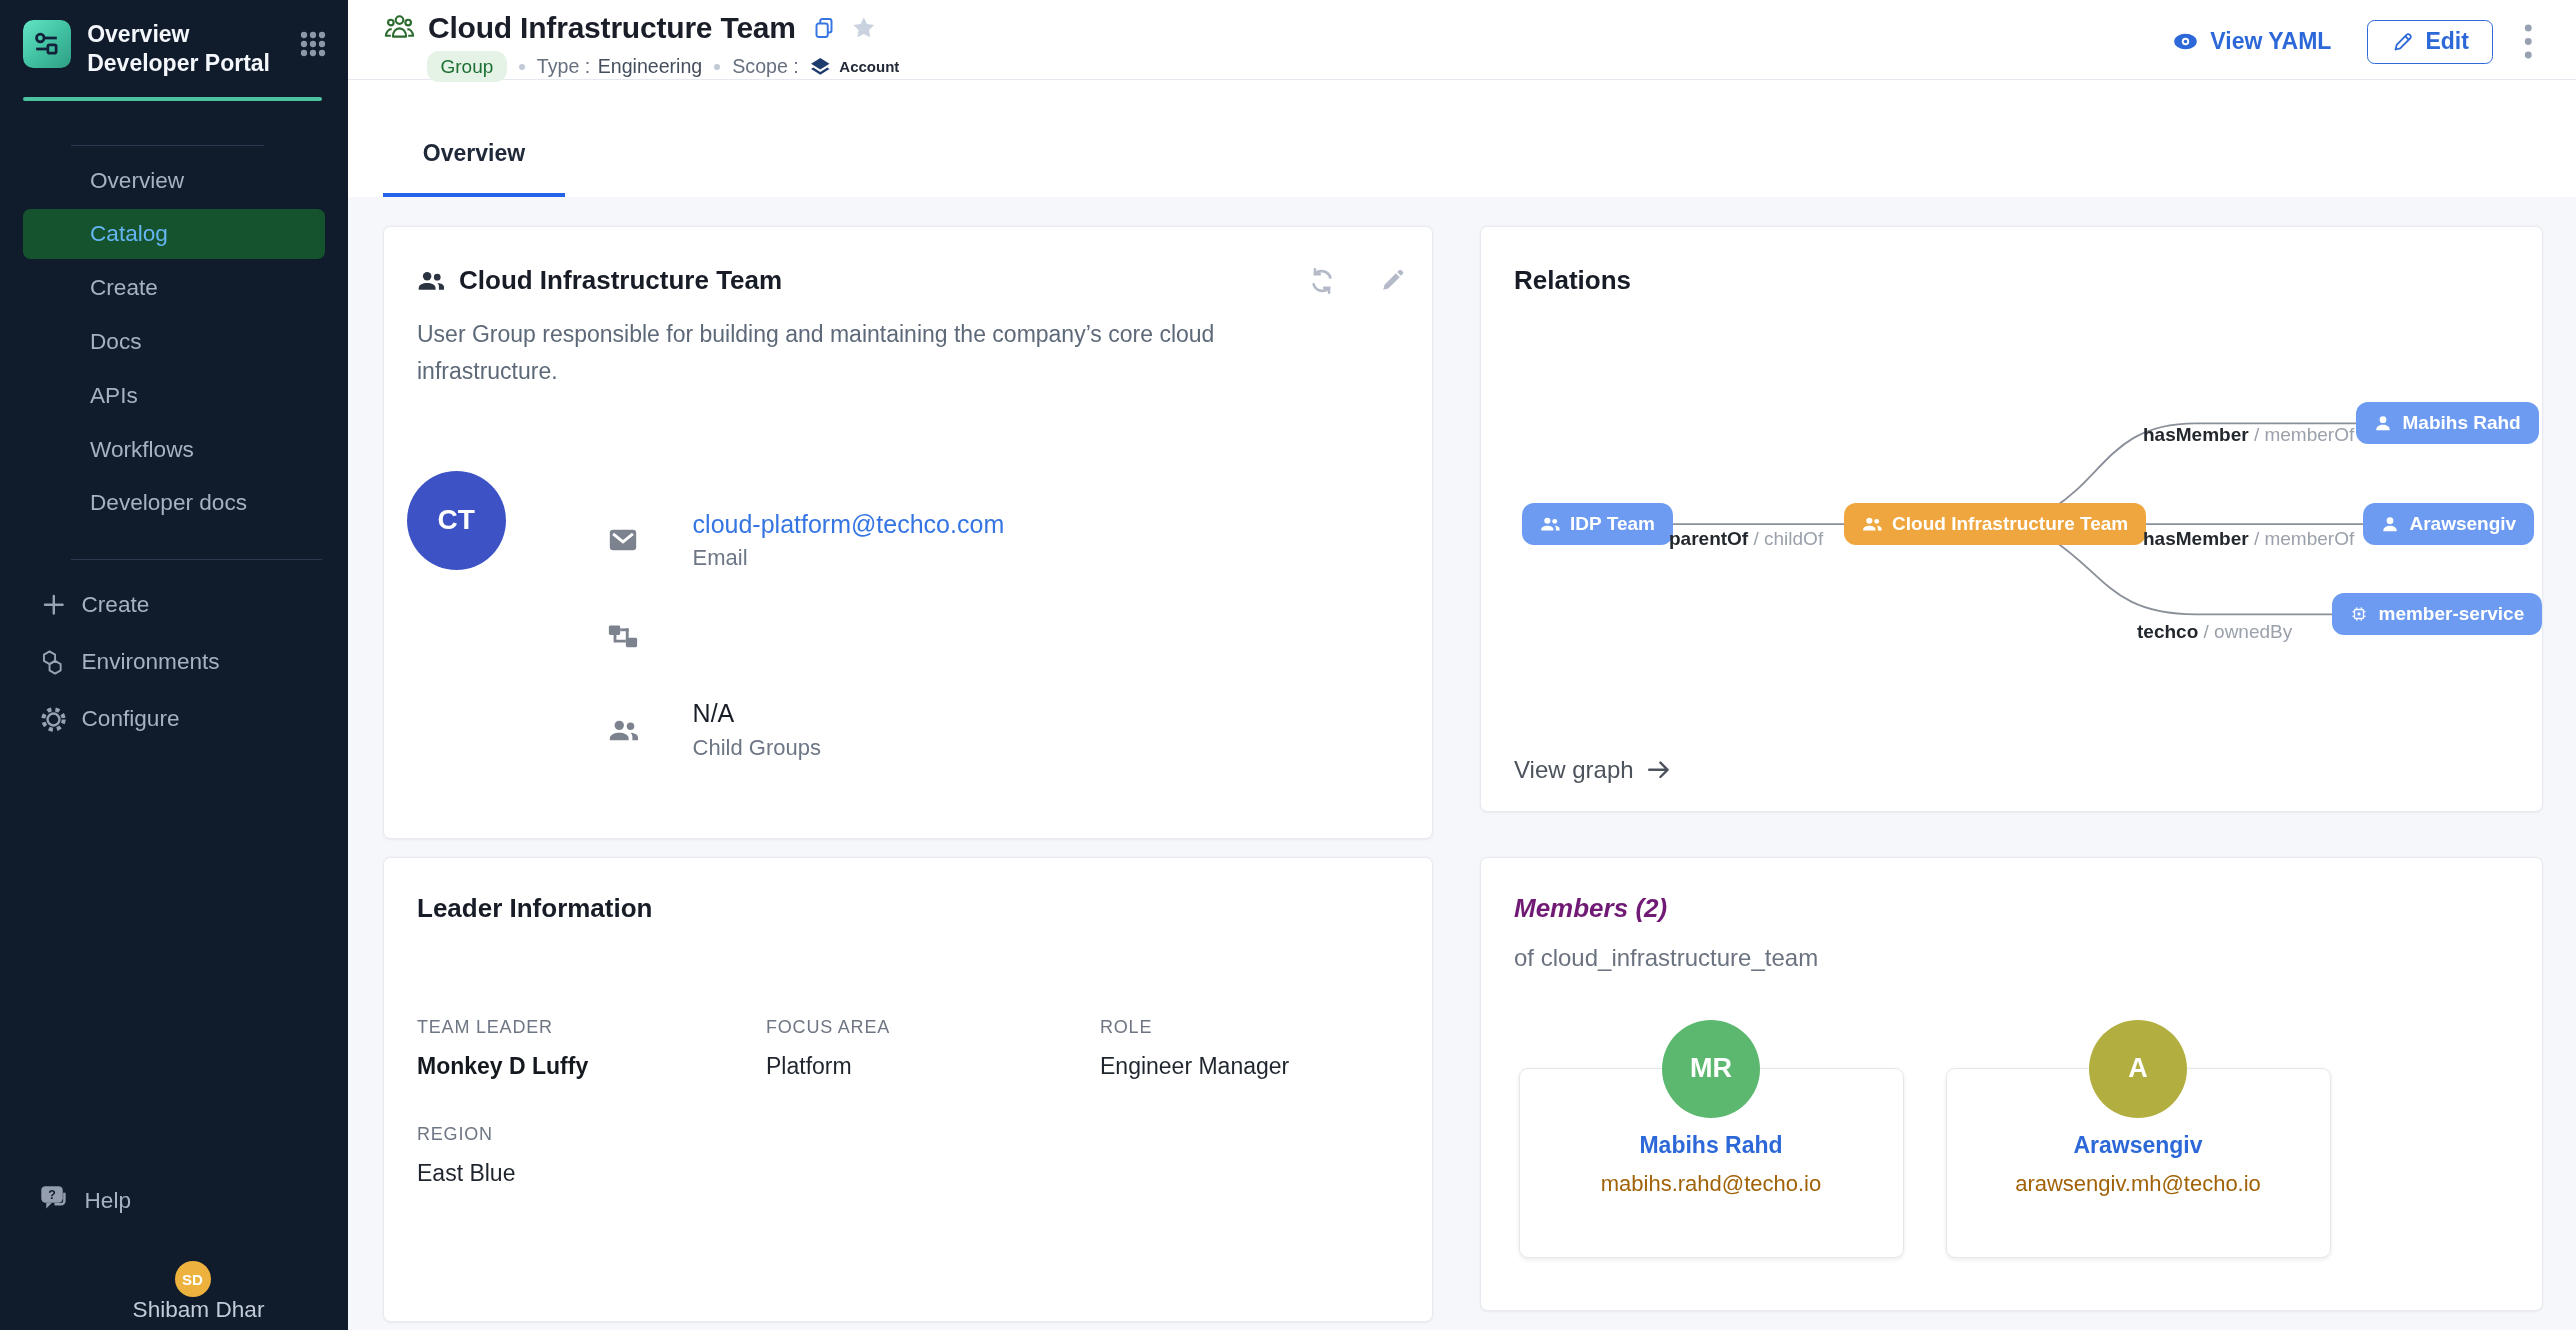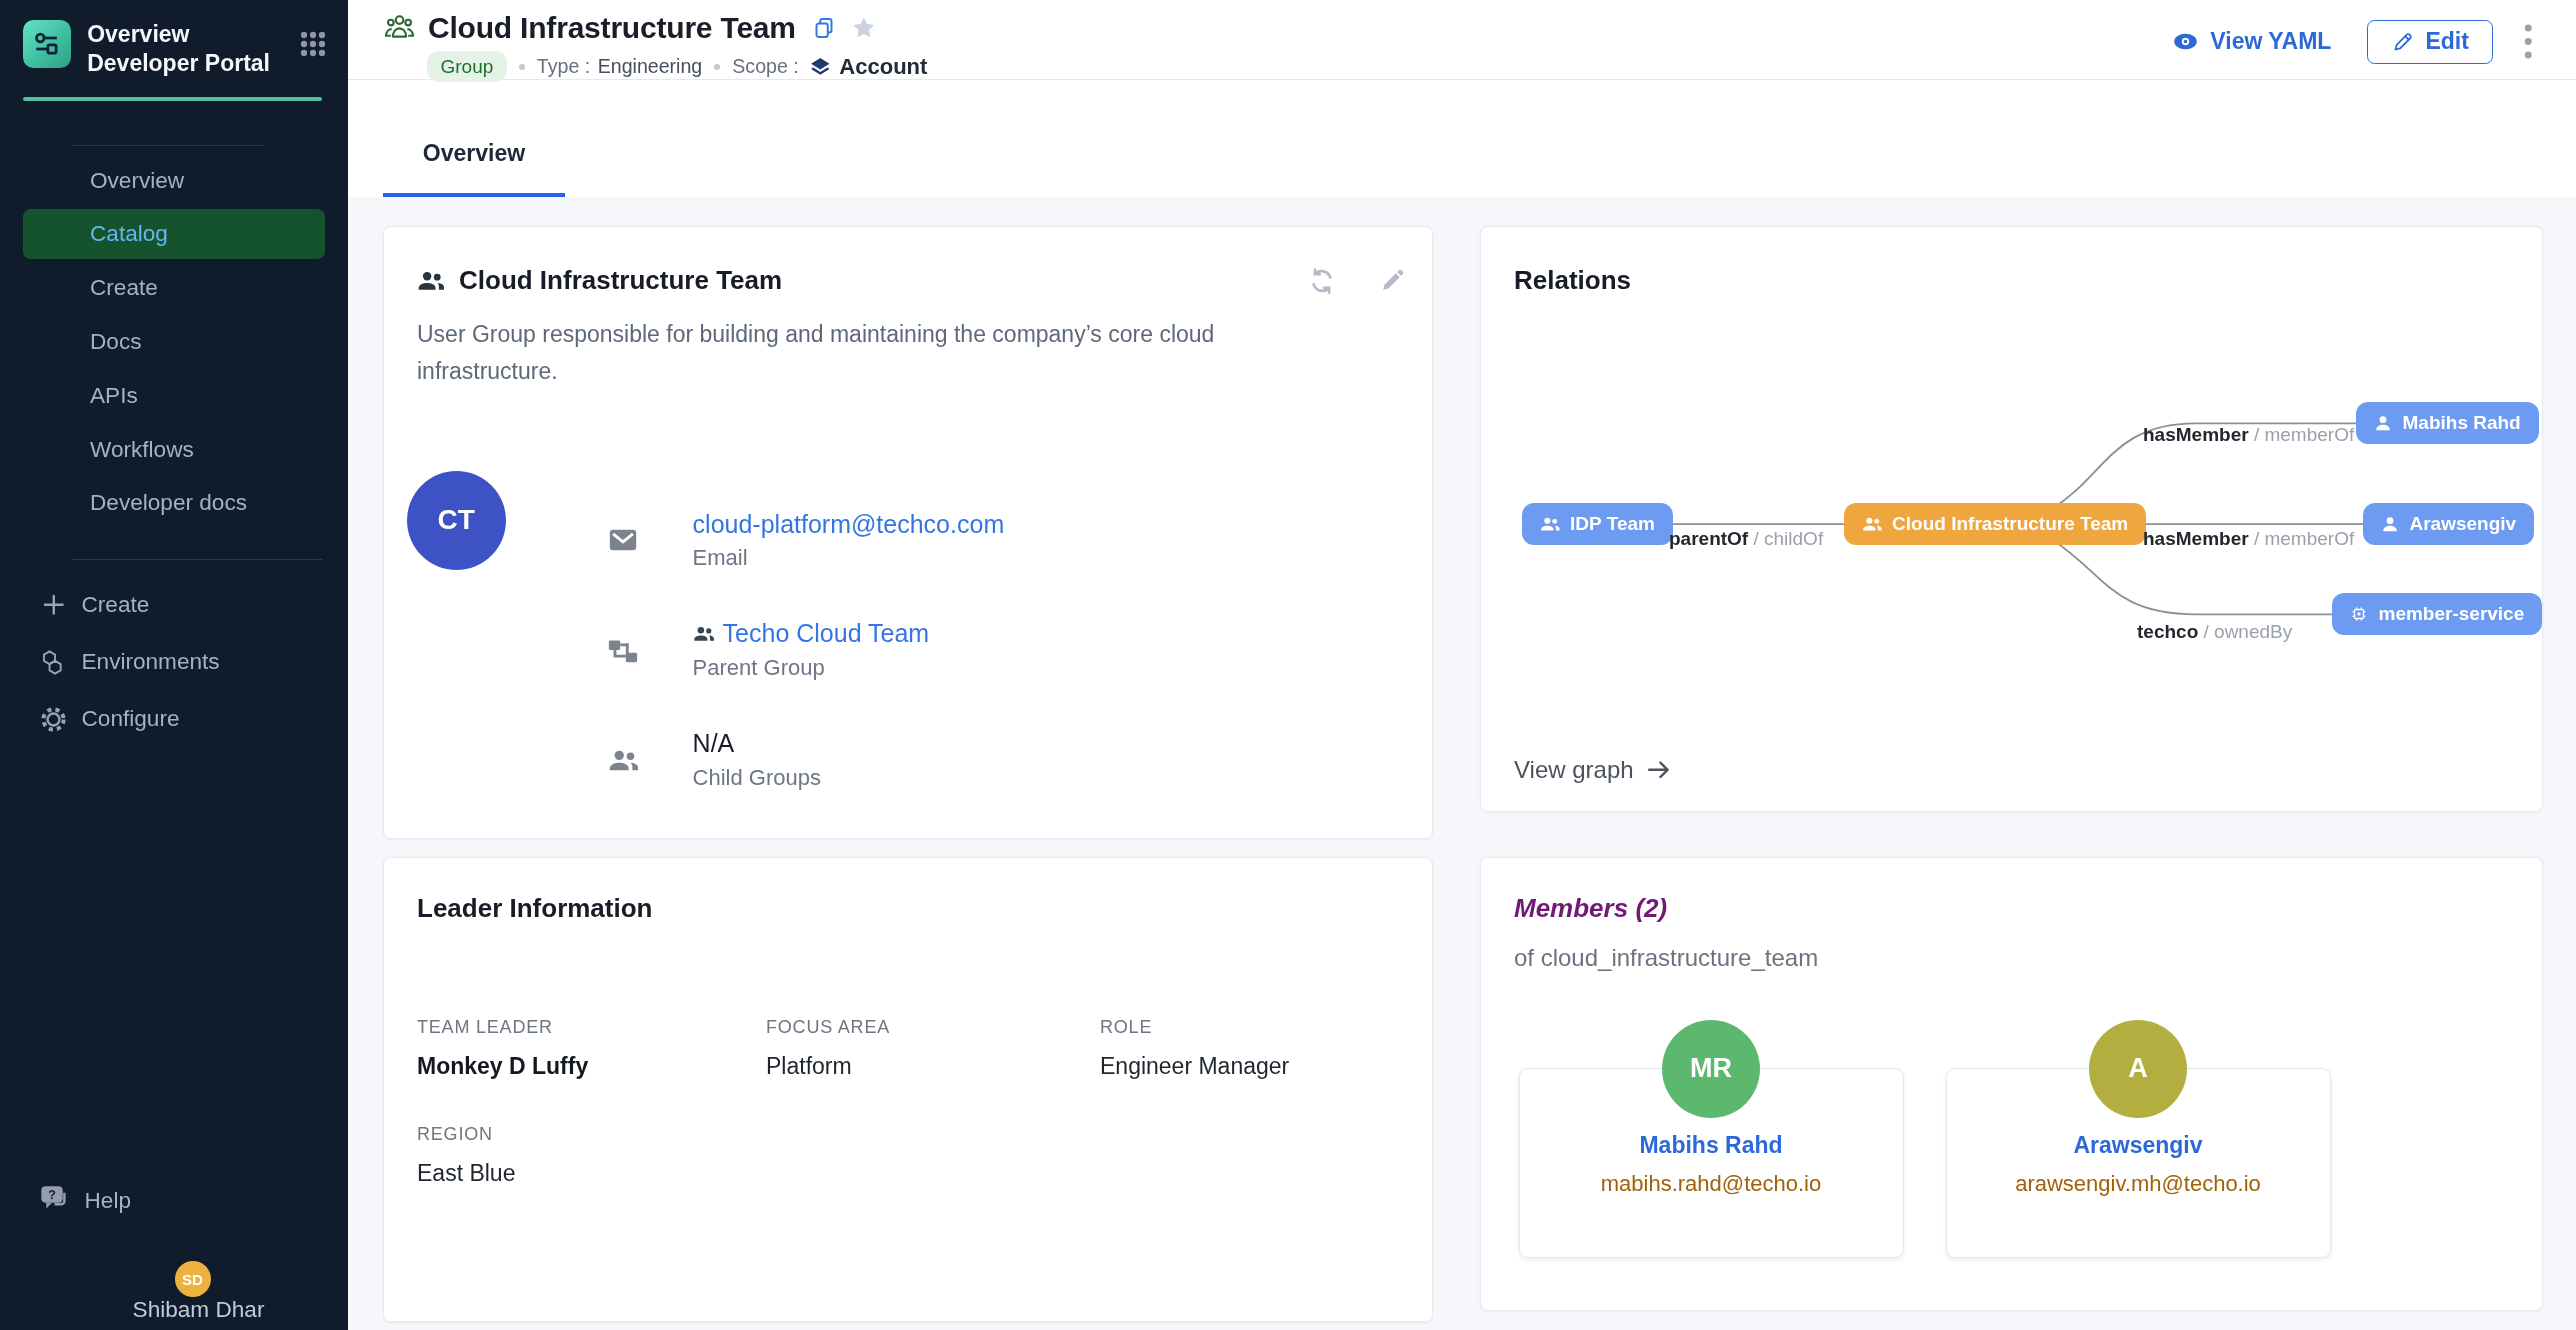--- a/index.html
+++ b/index.html
@@ -48,21 +48,21 @@
     letter-spacing:-0.2px; }
   .icon-copy { margin-left:16.6px; color:#3575E3; cursor:pointer; display:flex; }
   .icon-star { margin-left:15px; color:#C9D2DE; cursor:pointer; display:flex; }
   .meta-row { display:flex; align-items:center; margin:6.8px 0 0 44px; }
   .badge { background:#E5F3E6; color:#1D6F33; font-size:19px; padding:4.5px 13.5px;
     border-radius:12px; }
   .dot-sep { width:6px; height:6px; border-radius:50%; background:#C2CAD6; margin:0 12px; }
   .meta-gray { font-size:19.6px; color:#66707F; }
   .meta-dark { font-size:19.6px; color:#454E5C; margin-left:7.5px; }
   .scope-icon { margin:0 7.5px 0 10.5px; display:flex; color:#1E3B6E; }
-  .scope-value { font-size:22px; font-weight:600; color:#232A37; }
+  .scope-value { font-size:15px; font-weight:600; color:#232A37; }
   .header-actions { position:absolute; right:45px; top:19.6px; display:flex;
     align-items:center; }
   .view-yaml { display:flex; align-items:center; gap:10.5px; color:#2D68D8;
     font-size:23px; font-weight:700; cursor:pointer; }
   .edit-btn { display:flex; align-items:center; gap:10.5px; margin-left:36px;
     border:1.9px solid #2D68D8; border-radius:7.5px; background:#fff; color:#2D68D8;
     font-size:23px; font-weight:700; padding:7.5px 22.6px; cursor:pointer;
     font-family:"Liberation Sans", sans-serif; }
   .kebab { margin-left:30px; cursor:pointer; color:#98A1AF; display:flex; }
 
@@ -360,34 +360,20 @@
             <div class="field-row">
               <span class="f-ic">
                 <svg width="32" height="32" viewBox="0 0 34 34" fill="currentColor">
                   <rect x="2" y="7" width="12" height="10" rx="1.5"></rect>
                   <rect x="20" y="20" width="12" height="10" rx="1.5"></rect>
                   <path d="M7 17 v8 h13 v-3 h-10 v-5 z"></path>
                   <rect x="14" y="10" width="9" height="3"></rect>
                   <rect x="20" y="10" width="3" height="12"></rect>
                 </svg>
               </span>
-              <div class="f-texts">
-                <div class="field-value link">
-                  <span class="mini-ic">
-                    <svg width="21" height="21" viewBox="0 0 32 32" fill="currentColor">
-                      <circle cx="12" cy="11" r="5"></circle>
-                      <path d="M2 27 v-2 c0-4 5-6 10-6 s10 2 10 6 v2 z"></path>
-                      <circle cx="24" cy="12" r="4"></circle>
-                      <path d="M25 19 c3.5 0.4 7 2 7 5 v3 h-6 v-3 c0-2-0.3-3.6-1.8-4.9 z"></path>
-                    </svg>
-                  </span>
-                  <span>Techo Cloud Team</span>
-                </div>
-                <div class="field-label">Parent Group</div>
-              </div>
             </div>
             <div class="field-row">
               <span class="f-ic">
                 <svg width="30" height="30" viewBox="0 0 32 32" fill="currentColor">
                   <circle cx="12" cy="11" r="5"></circle>
                   <path d="M2 27 v-2 c0-4 5-6 10-6 s10 2 10 6 v2 z"></path>
                   <circle cx="24" cy="12" r="4"></circle>
                   <path d="M25 19 c3.5 0.4 7 2 7 5 v3 h-6 v-3 c0-2-0.3-3.6-1.8-4.9 z"></path>
                 </svg>
               </span>

